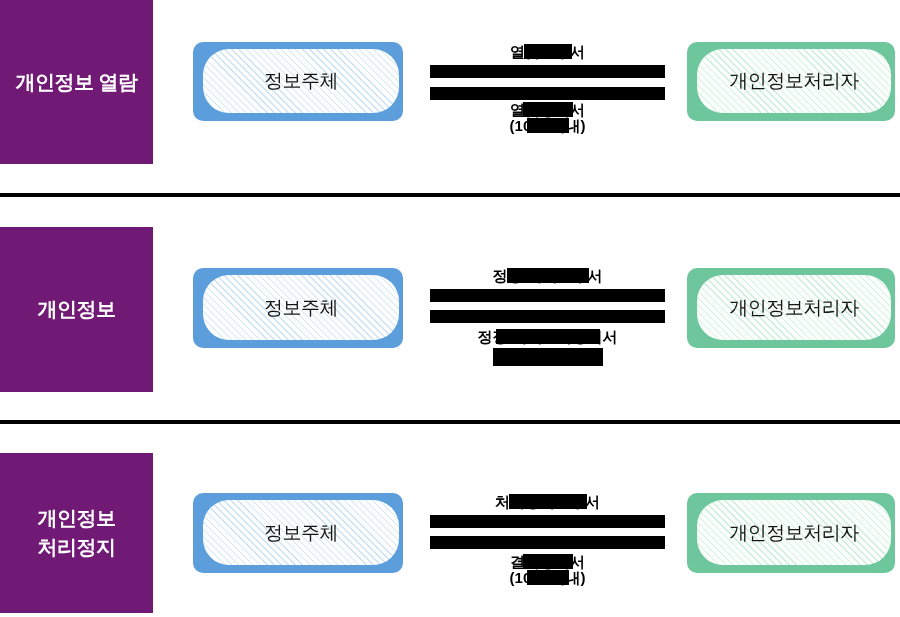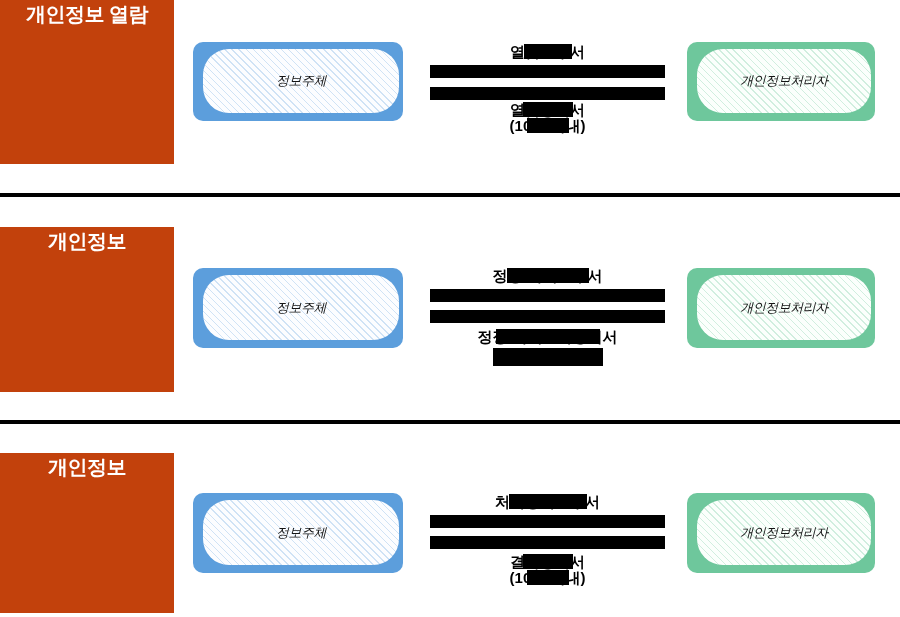--- a/index.html
+++ b/index.html
@@ -2,39 +2,39 @@
 <html><head>
 <meta charset="utf-8">
 <style>
   html,body{margin:0;padding:0;background:#fff;}
   .canvas{
     position:relative;width:900px;height:617px;background:#ffffff;overflow:hidden;
     font-family:"Liberation Sans","DejaVu Sans",sans-serif;
   }
   
   .cat-box{
-    position:absolute;left:0;width:174px;background:#c2410c;color:#ffffff;
-    display:flex;flex-direction:column;align-items:center;
+    position:absolute;left:0;width:153px;background:#701a75;color:#ffffff;
+    display:flex;flex-direction:column;align-items:center;justify-content:center;
     font-size:20px;font-weight:600;line-height:1.45;text-align:center;letter-spacing:-0.5px;
   }
   .cat-r1{top:0;height:164px;}
   .cat-r2{top:227px;height:165px;}
   .cat-r3{top:453px;height:160px;}
 
   
   .node{position:absolute;border-radius:10px;}
   .node-blue{background:#5C9EDC;width:210px;left:193px;}
-  .node-green{background:#6EC79C;width:188px;left:687px;}
+  .node-green{background:#6EC79C;width:208px;left:687px;}
   .n-r1{top:42px;height:79px;}
   .n-r2{top:268px;height:80px;}
   .n-r3{top:493px;height:80px;}
   .node-inner{
     position:absolute;top:7px;bottom:8px;left:10px;right:4px;border-radius:26px;
     display:flex;align-items:center;justify-content:center;
-    font-size:13px;color:#151515;letter-spacing:-0.5px;font-style:italic;
+    font-size:19px;color:#151515;letter-spacing:-0.5px;
   }
   .node-blue .node-inner{
     background:repeating-linear-gradient(45deg,rgba(92,158,220,0.28) 0 1px,rgba(92,158,220,0) 1px 5px),#fcfdff;
   }
   .node-green .node-inner{
     background:repeating-linear-gradient(45deg,rgba(110,199,156,0.30) 0 1px,rgba(110,199,156,0) 1px 5px),#fbfffc;
   }
 
   
   .mid{position:absolute;left:430px;width:235px;}
@@ -129,20 +129,21 @@
   </div>
 
   <div class="node node-green n-r2">
     <div class="node-inner">개인정보처리자</div>
   </div>
 
   <div class="divider div-2"></div>
 
   <div class="cat-box cat-r3">
     <span>개인정보</span>
+    <span>처리정지</span>
   </div>
 
   <div class="node node-blue n-r3">
     <div class="node-inner">정보주체</div>
   </div>
 
   <div class="mid mid-r3">
     <div class="mid-label lbl-top">
       <span>처리정지요구서</span>
       <i class="redact w78"></i>

